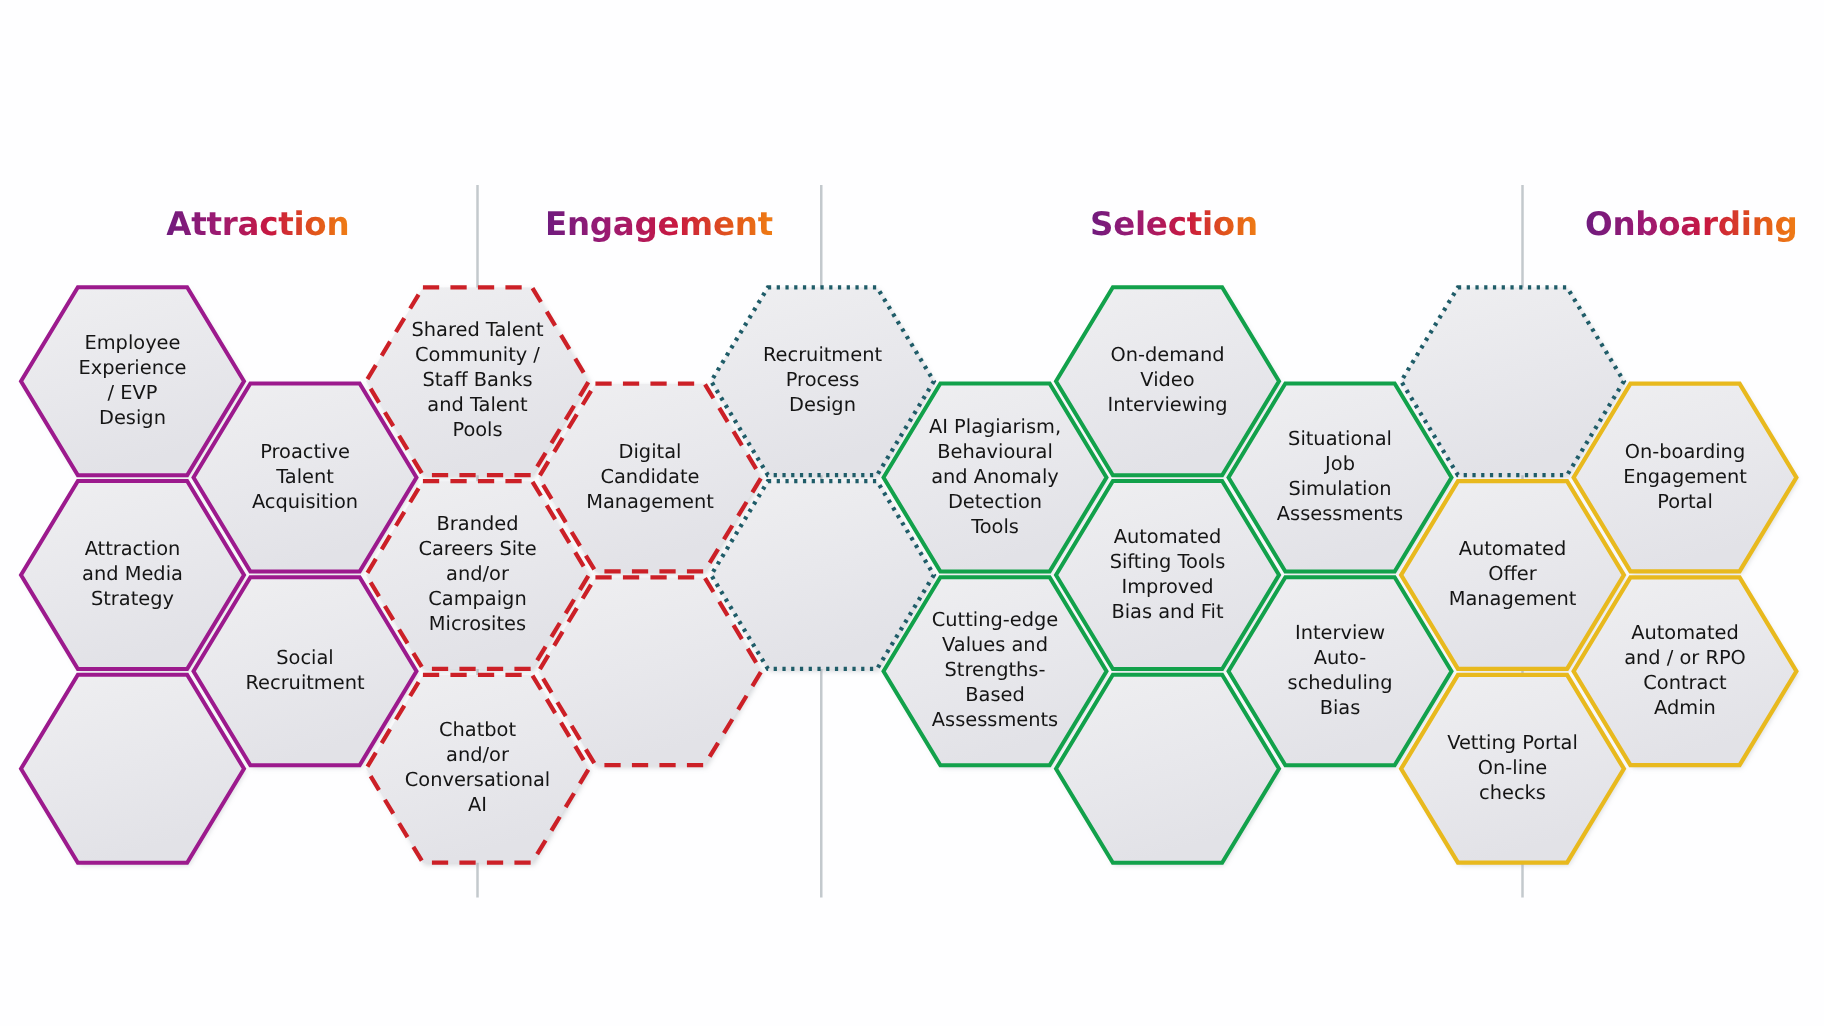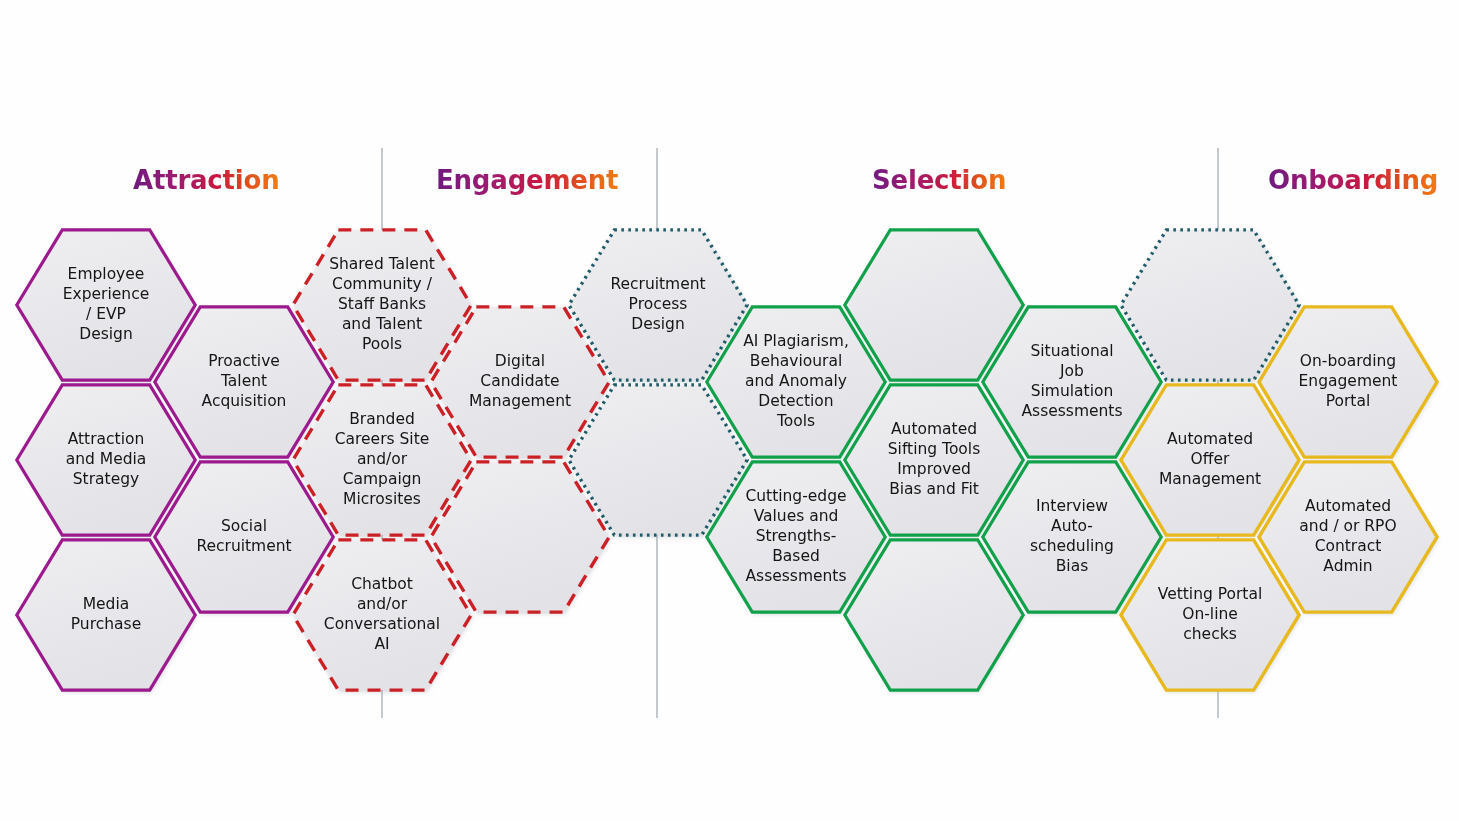--- a/index.html
+++ b/index.html
@@ -119,22 +119,20 @@
               <stop offset="55%" stop-color="#e8e8ec"></stop>
               <stop offset="100%" stop-color="#e2e2e7"></stop>
             </linearGradient>
             <filter id="shg2" x="-25%" y="-25%" width="160%" height="160%">
               <feDropShadow dx="1.5" dy="2" stdDeviation="2.2" flood-color="#9aa0a6" flood-opacity="0.40"></feDropShadow>
             </filter>
           </defs>
           <path d="M 48.291999999999994 2.8 L 135.708 2.8 L 181.2 78 L 135.708 153.2 L 48.291999999999994 153.2 L 2.8 78 Z" fill="url(#g2)" filter="url(#shg2)"></path>
           <path d="M 48.291999999999994 2.8 L 135.708 2.8 L 181.2 78 L 135.708 153.2 L 48.291999999999994 153.2 L 2.8 78 Z" fill="none" stroke="#9c1a8d" stroke-width="3.2" stroke-linejoin="miter"></path>
         </svg>
-        <div class="lbl">Media
-Purchase</div>
       </div>
       <div class="hex" style="left: 152px; top: 304px;">
         <svg width="184" height="156" viewBox="0 0 184 156">
           <defs>
             <linearGradient id="g3" x1="0" y1="0" x2="0.35" y2="1">
               <stop offset="0%" stop-color="#efeff1"></stop>
               <stop offset="55%" stop-color="#e8e8ec"></stop>
               <stop offset="100%" stop-color="#e2e2e7"></stop>
             </linearGradient>
             <filter id="shg3" x="-25%" y="-25%" width="160%" height="160%">
@@ -348,20 +346,23 @@
               <stop offset="55%" stop-color="#e8e8ec"></stop>
               <stop offset="100%" stop-color="#e2e2e7"></stop>
             </linearGradient>
             <filter id="shg14" x="-25%" y="-25%" width="160%" height="160%">
               <feDropShadow dx="1.5" dy="2" stdDeviation="2.2" flood-color="#9aa0a6" flood-opacity="0.40"></feDropShadow>
             </filter>
           </defs>
           <path d="M 48.291999999999994 2.8 L 135.708 2.8 L 181.2 78 L 135.708 153.2 L 48.291999999999994 153.2 L 2.8 78 Z" fill="url(#g14)" filter="url(#shg14)"></path>
           <path d="M 48.291999999999994 2.8 L 135.708 2.8 L 181.2 78 L 135.708 153.2 L 48.291999999999994 153.2 L 2.8 78 Z" fill="none" stroke="#12a14b" stroke-width="3.2" stroke-linejoin="miter"></path>
         </svg>
+        <div class="lbl">On-demand
+Video
+Interviewing</div>
       </div>
       <div class="hex" style="left: 842px; top: 382px;">
         <svg width="184" height="156" viewBox="0 0 184 156">
           <defs>
             <linearGradient id="g15" x1="0" y1="0" x2="0.35" y2="1">
               <stop offset="0%" stop-color="#efeff1"></stop>
               <stop offset="55%" stop-color="#e8e8ec"></stop>
               <stop offset="100%" stop-color="#e2e2e7"></stop>
             </linearGradient>
             <filter id="shg15" x="-25%" y="-25%" width="160%" height="160%">

